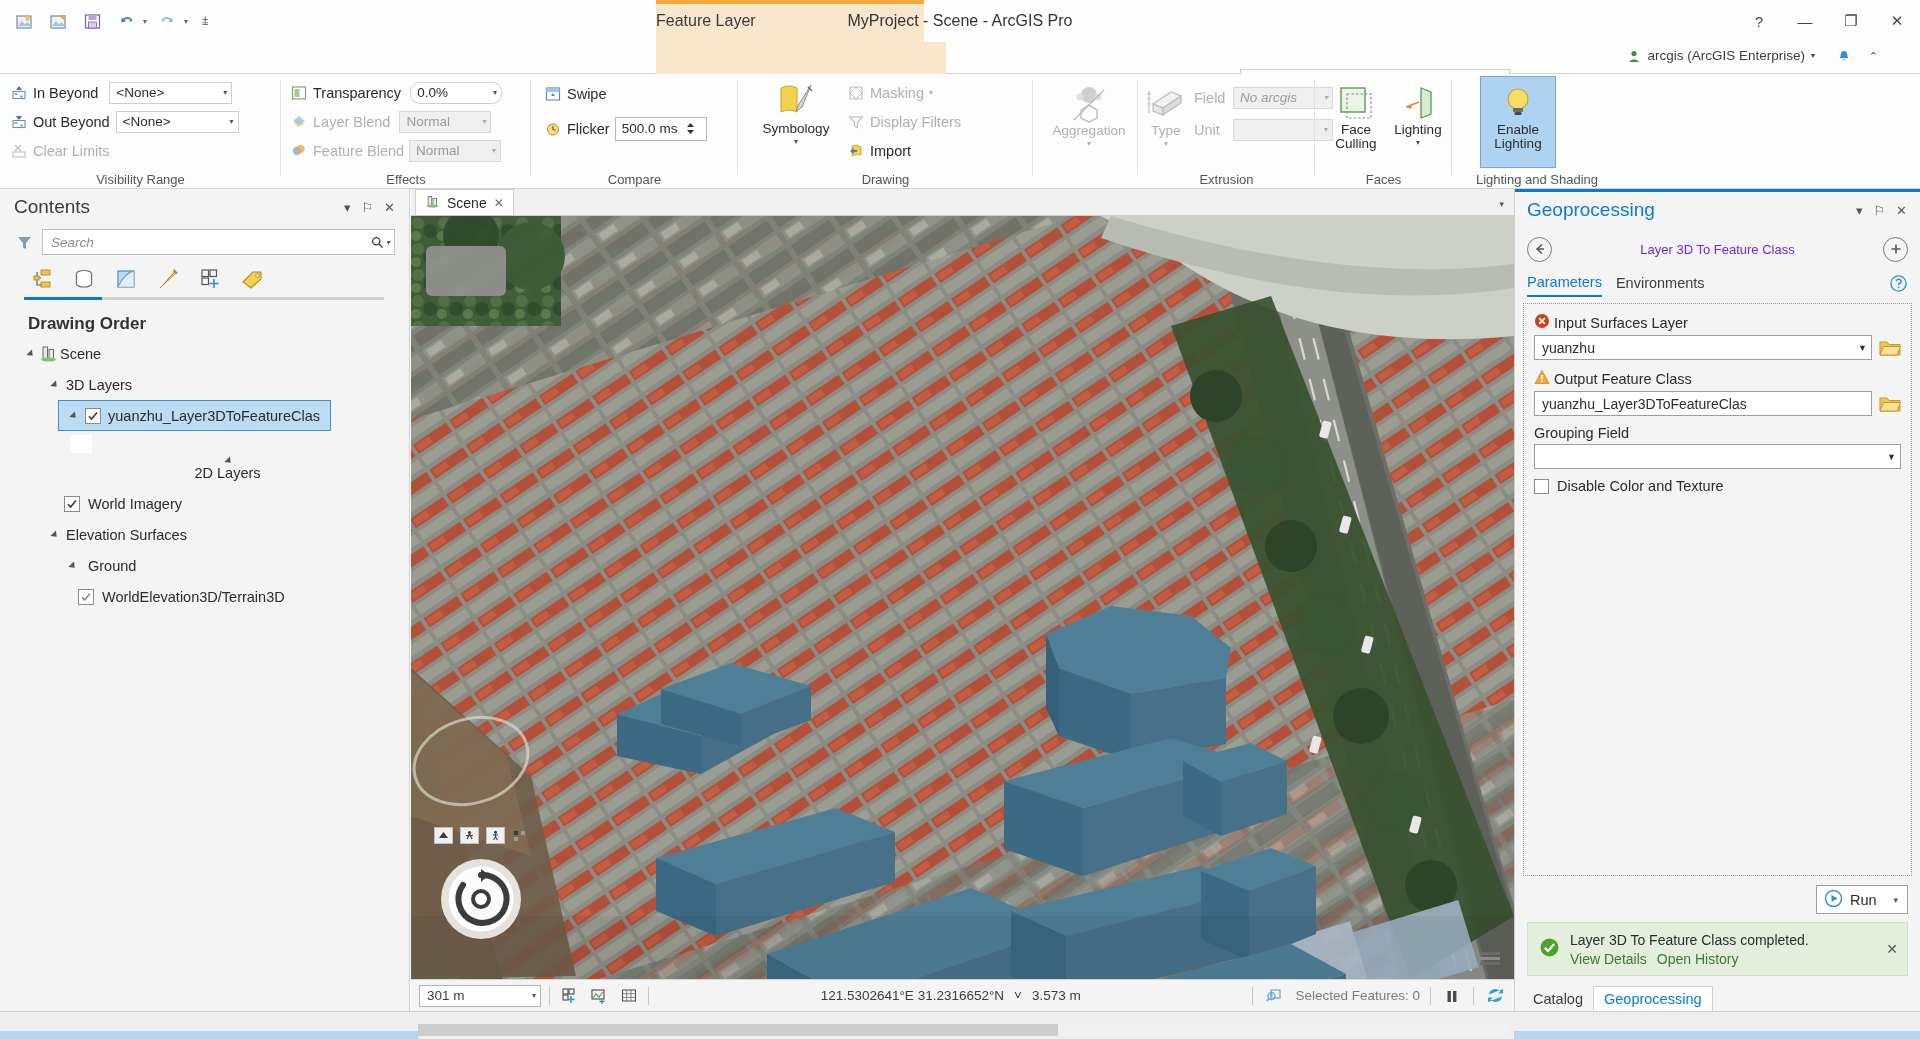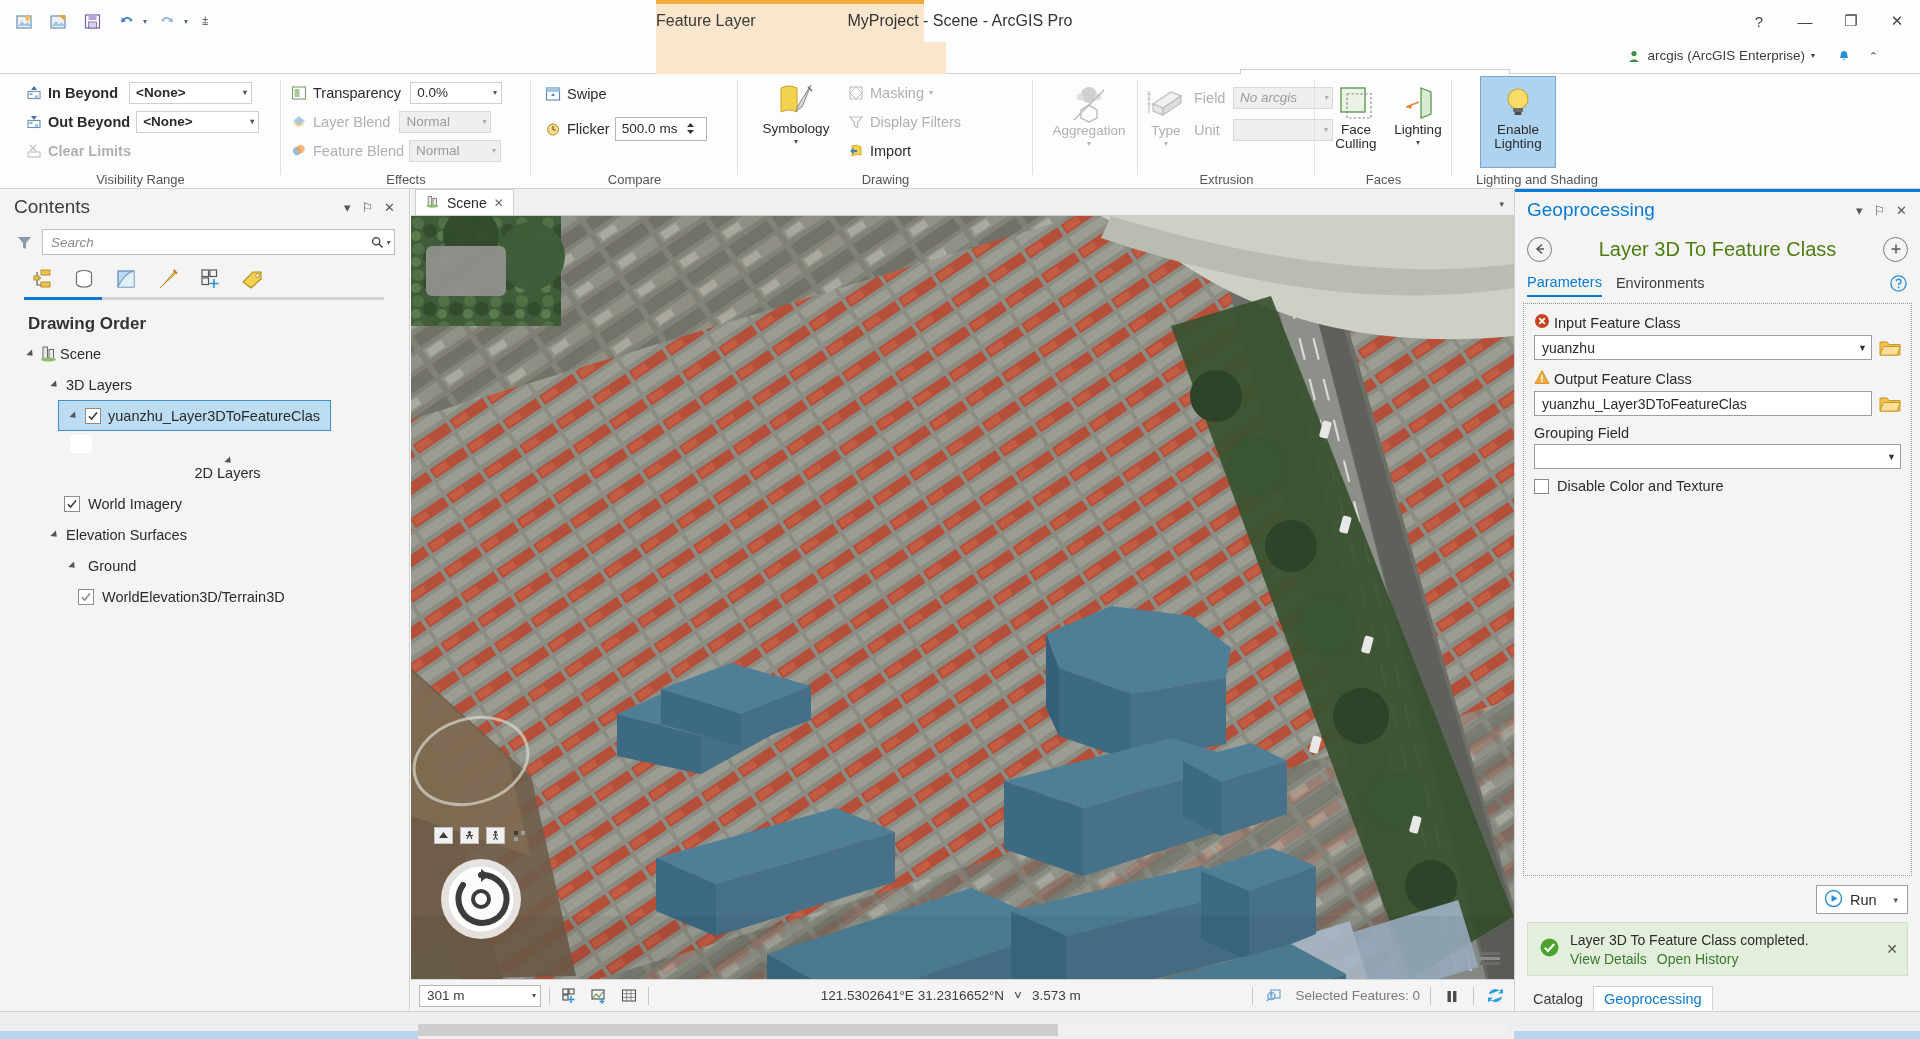--- a/index.html
+++ b/index.html
@@ -180,21 +180,21 @@
   .gp {
     position:absolute; left:1514px; top:189px; width:406px; height:822px;
     background:#f4f4f4; border-left:1px solid #cfcfcf;
   }
   .gp-topline { height:3px; background:#0b7ad4; }
   .gp-head { height:36px; display:flex; align-items:center; padding-left:12px; font-size:19px; color:#0b7ad4; }
   .gp-head .ctrls { margin-left:auto; display:flex; align-items:center; gap:11px; padding-right:13px; color:#555;}
   .gp-head .ctrls span { cursor:pointer; font-size:13px; }
   .gp-toolbar { height:42px; display:flex; align-items:center; padding:0 12px; }
   .circ-btn { width:25px; height:25px; border-radius:50%; border:1.5px solid #7a7a7a; display:flex; align-items:center; justify-content:center; cursor:pointer; color:#555;}
-  .gp-tool-title { flex:1; text-align:center; font-size:20px; color:#4d7c0f; }
+  .gp-tool-title { flex:1; text-align:center; font-size:13px; color:#6d28d9; }
   .gp-tabs { height:30px; display:flex; align-items:center; padding:0 12px; gap:14px; position:relative;}
   .gp-tab { font-size:14.5px; color:#3c3c3c; cursor:pointer; padding-bottom:5px; }
   .gp-tab.active { color:#0b7ad4; border-bottom:2px solid #0b7ad4; }
   .gp-help { margin-left:auto; color:#2b8fd6; font-size:15px; cursor:pointer; }
   .gp-params {
     margin:3px 8px 0 8px; border:1px dotted #9a9a9a; padding:9px 10px 12px 10px;
     height:573px; background:#f4f4f4;
   }
   .plabel { display:flex; align-items:center; gap:4px; font-size:14.5px; color:#2b2b2b; margin-bottom:3px; }
   .pfield { display:flex; align-items:center; gap:7px; margin-bottom:9px; }
@@ -324,21 +324,21 @@
           <path d="M8 2c-2 0-3.2 1.5-3.2 3.3 0 2.8-1.1 3.7-1.1 3.7h8.6s-1.1-.9-1.1-3.7C11.2 3.5 10 2 8 2z" fill="#2b8fd6"></path>
           <path d="M6.6 10.3a1.5 1.5 0 0 0 2.8 0z" fill="#2b8fd6"></path>
         </svg>
     </div>
     <div class="ribbon-collapse">⌃</div>
   </div>
 
   <div class="ribbon">
 
     <div class="rgroup" style="left:0; width:281px;">
-      <div style="position:absolute;left:24px;top:4px;font-weight:bold;">
+      <div style="position:absolute;left:9px;top:4px;">
         <div class="rrow">
           <span class="ricon">
             <svg width="18" height="18" viewBox="0 0 18 18">
                 <path d="M9 2 L12 6 H6z" fill="#4a6f9a"></path>
                 <rect x="3" y="7.5" width="12" height="7" fill="none" stroke="#6b8fb5" stroke-width="1.1"></rect>
                 <rect x="4.5" y="9" width="3" height="2" fill="#7fb3e0"></rect>
                 <rect x="10" y="11.5" width="3" height="2" fill="#7fb3e0"></rect>
               </svg>
           </span>
           <span class="rlabel">In Beyond</span>
@@ -379,21 +379,21 @@
     <div class="rgroup" style="left:281px; width:250px;">
       <div style="position:absolute;left:8px;top:4px;">
         <div class="rrow">
           <span class="ricon">
             <svg width="18" height="18" viewBox="0 0 18 18">
                 <rect x="2.5" y="3" width="13" height="12" fill="#fff" stroke="#7a9b6d" stroke-width="1.1"></rect>
                 <rect x="4.5" y="5" width="5" height="8" fill="#a9c79a"></rect>
               </svg>
           </span>
           <span class="rlabel">Transparency</span>
-          <div class="combo" style="width:92px;margin-left:4px;">
+          <div class="combo" style="width:92px;margin-left:4px;border-radius:10px;">
             <span class="cv">0.0%</span>
               <span class="ca">▾</span>
           </div>
         </div>
         <div class="rrow">
           <span class="ricon">
             <svg width="18" height="18" viewBox="0 0 18 18">
                 <path d="M4 11 L9 4 L14 11 L9 14z" fill="#f2c14e" opacity="0.7"></path>
                 <path d="M3 8 L9 3 L15 8 L9 12z" fill="#9ec5e8" opacity="0.85"></path>
               </svg>
@@ -1085,21 +1085,21 @@
 
     <div class="gp-params">
 
       <div class="plabel">
         <span>
           <svg width="16" height="16" viewBox="0 0 16 16">
               <circle cx="8" cy="8" r="7" fill="#c8441f"></circle>
               <path d="M5.2 5.2 L10.8 10.8 M10.8 5.2 L5.2 10.8" stroke="#fff" stroke-width="1.8"></path>
             </svg>
         </span>
-        <span>Input Feature Class</span>
+        <span>Input Surfaces Layer</span>
       </div>
       <div class="pfield">
         <span class="pinput">
           <span>yuanzhu</span>
           <span class="pa">▼</span>
         </span>
         <span class="folder">
           <svg width="22" height="19" viewBox="0 0 22 19">
               <path d="M1 4 H8 L10 6.5 H21 V17 H1z" fill="#f2c14e" stroke="#c79a24" stroke-width="1"></path>
               <path d="M1 17 L4.5 8.5 H21.5 L18 17z" fill="#fadf9a" stroke="#c79a24" stroke-width="1"></path>

